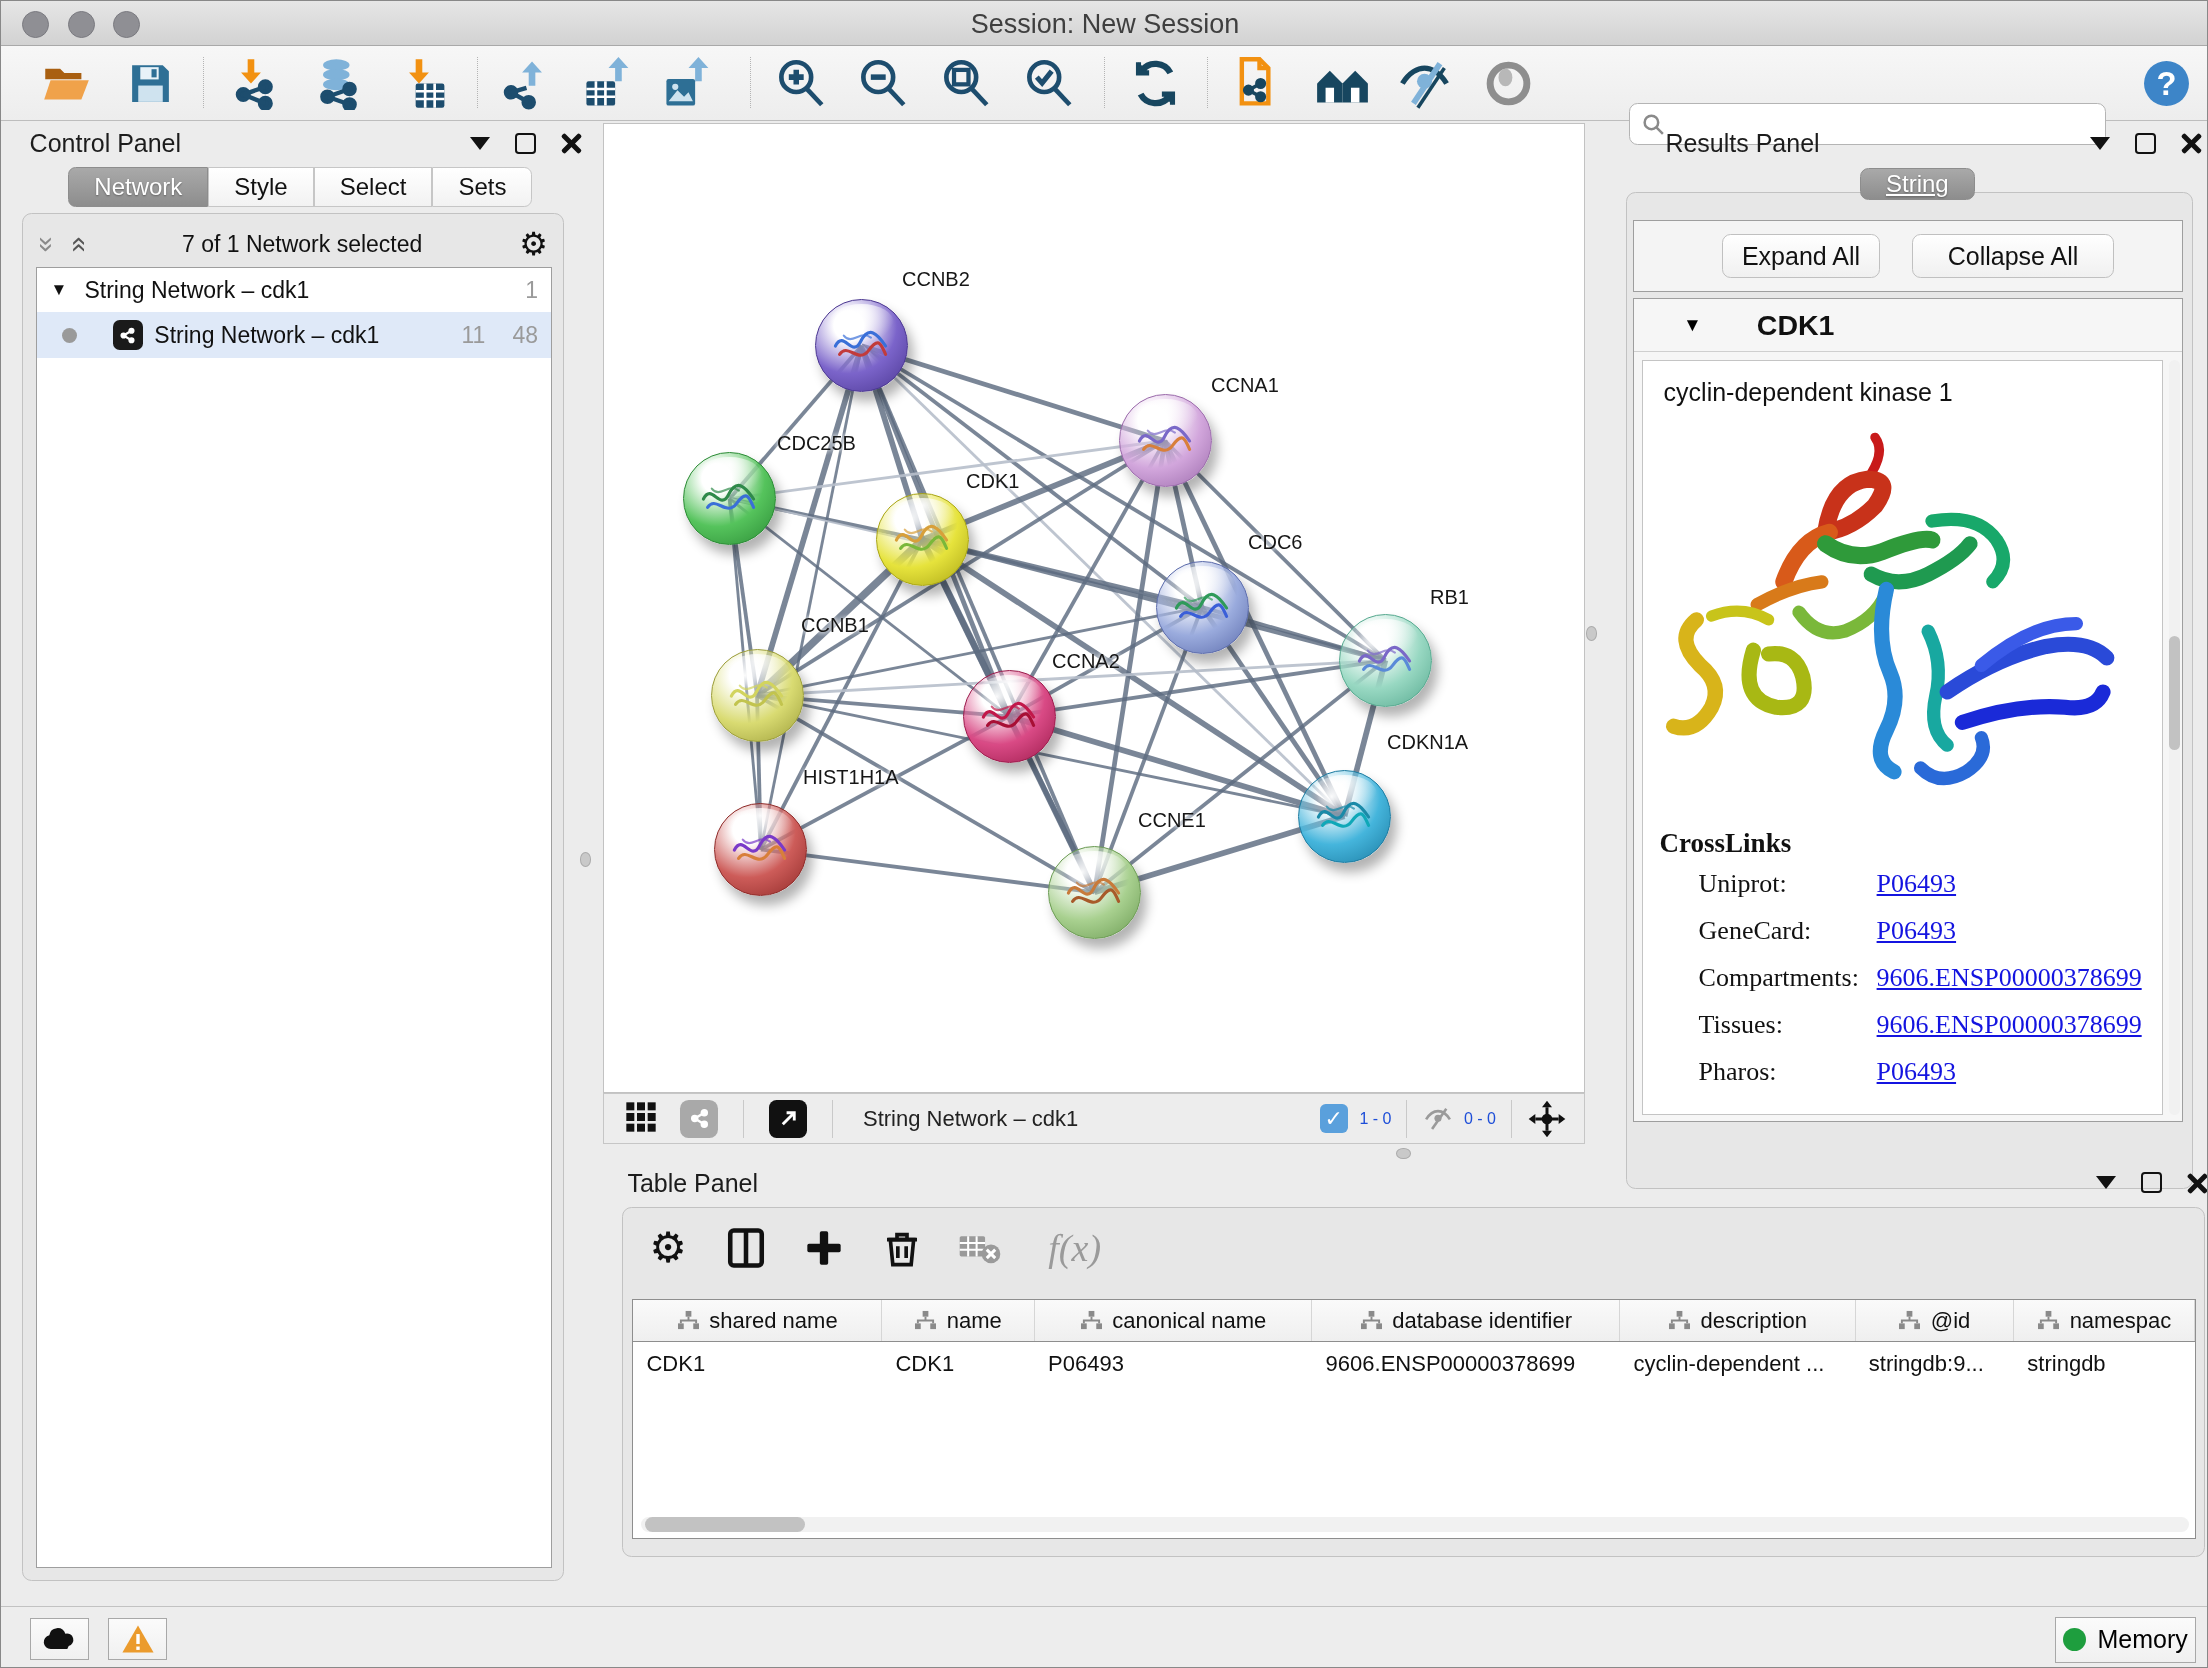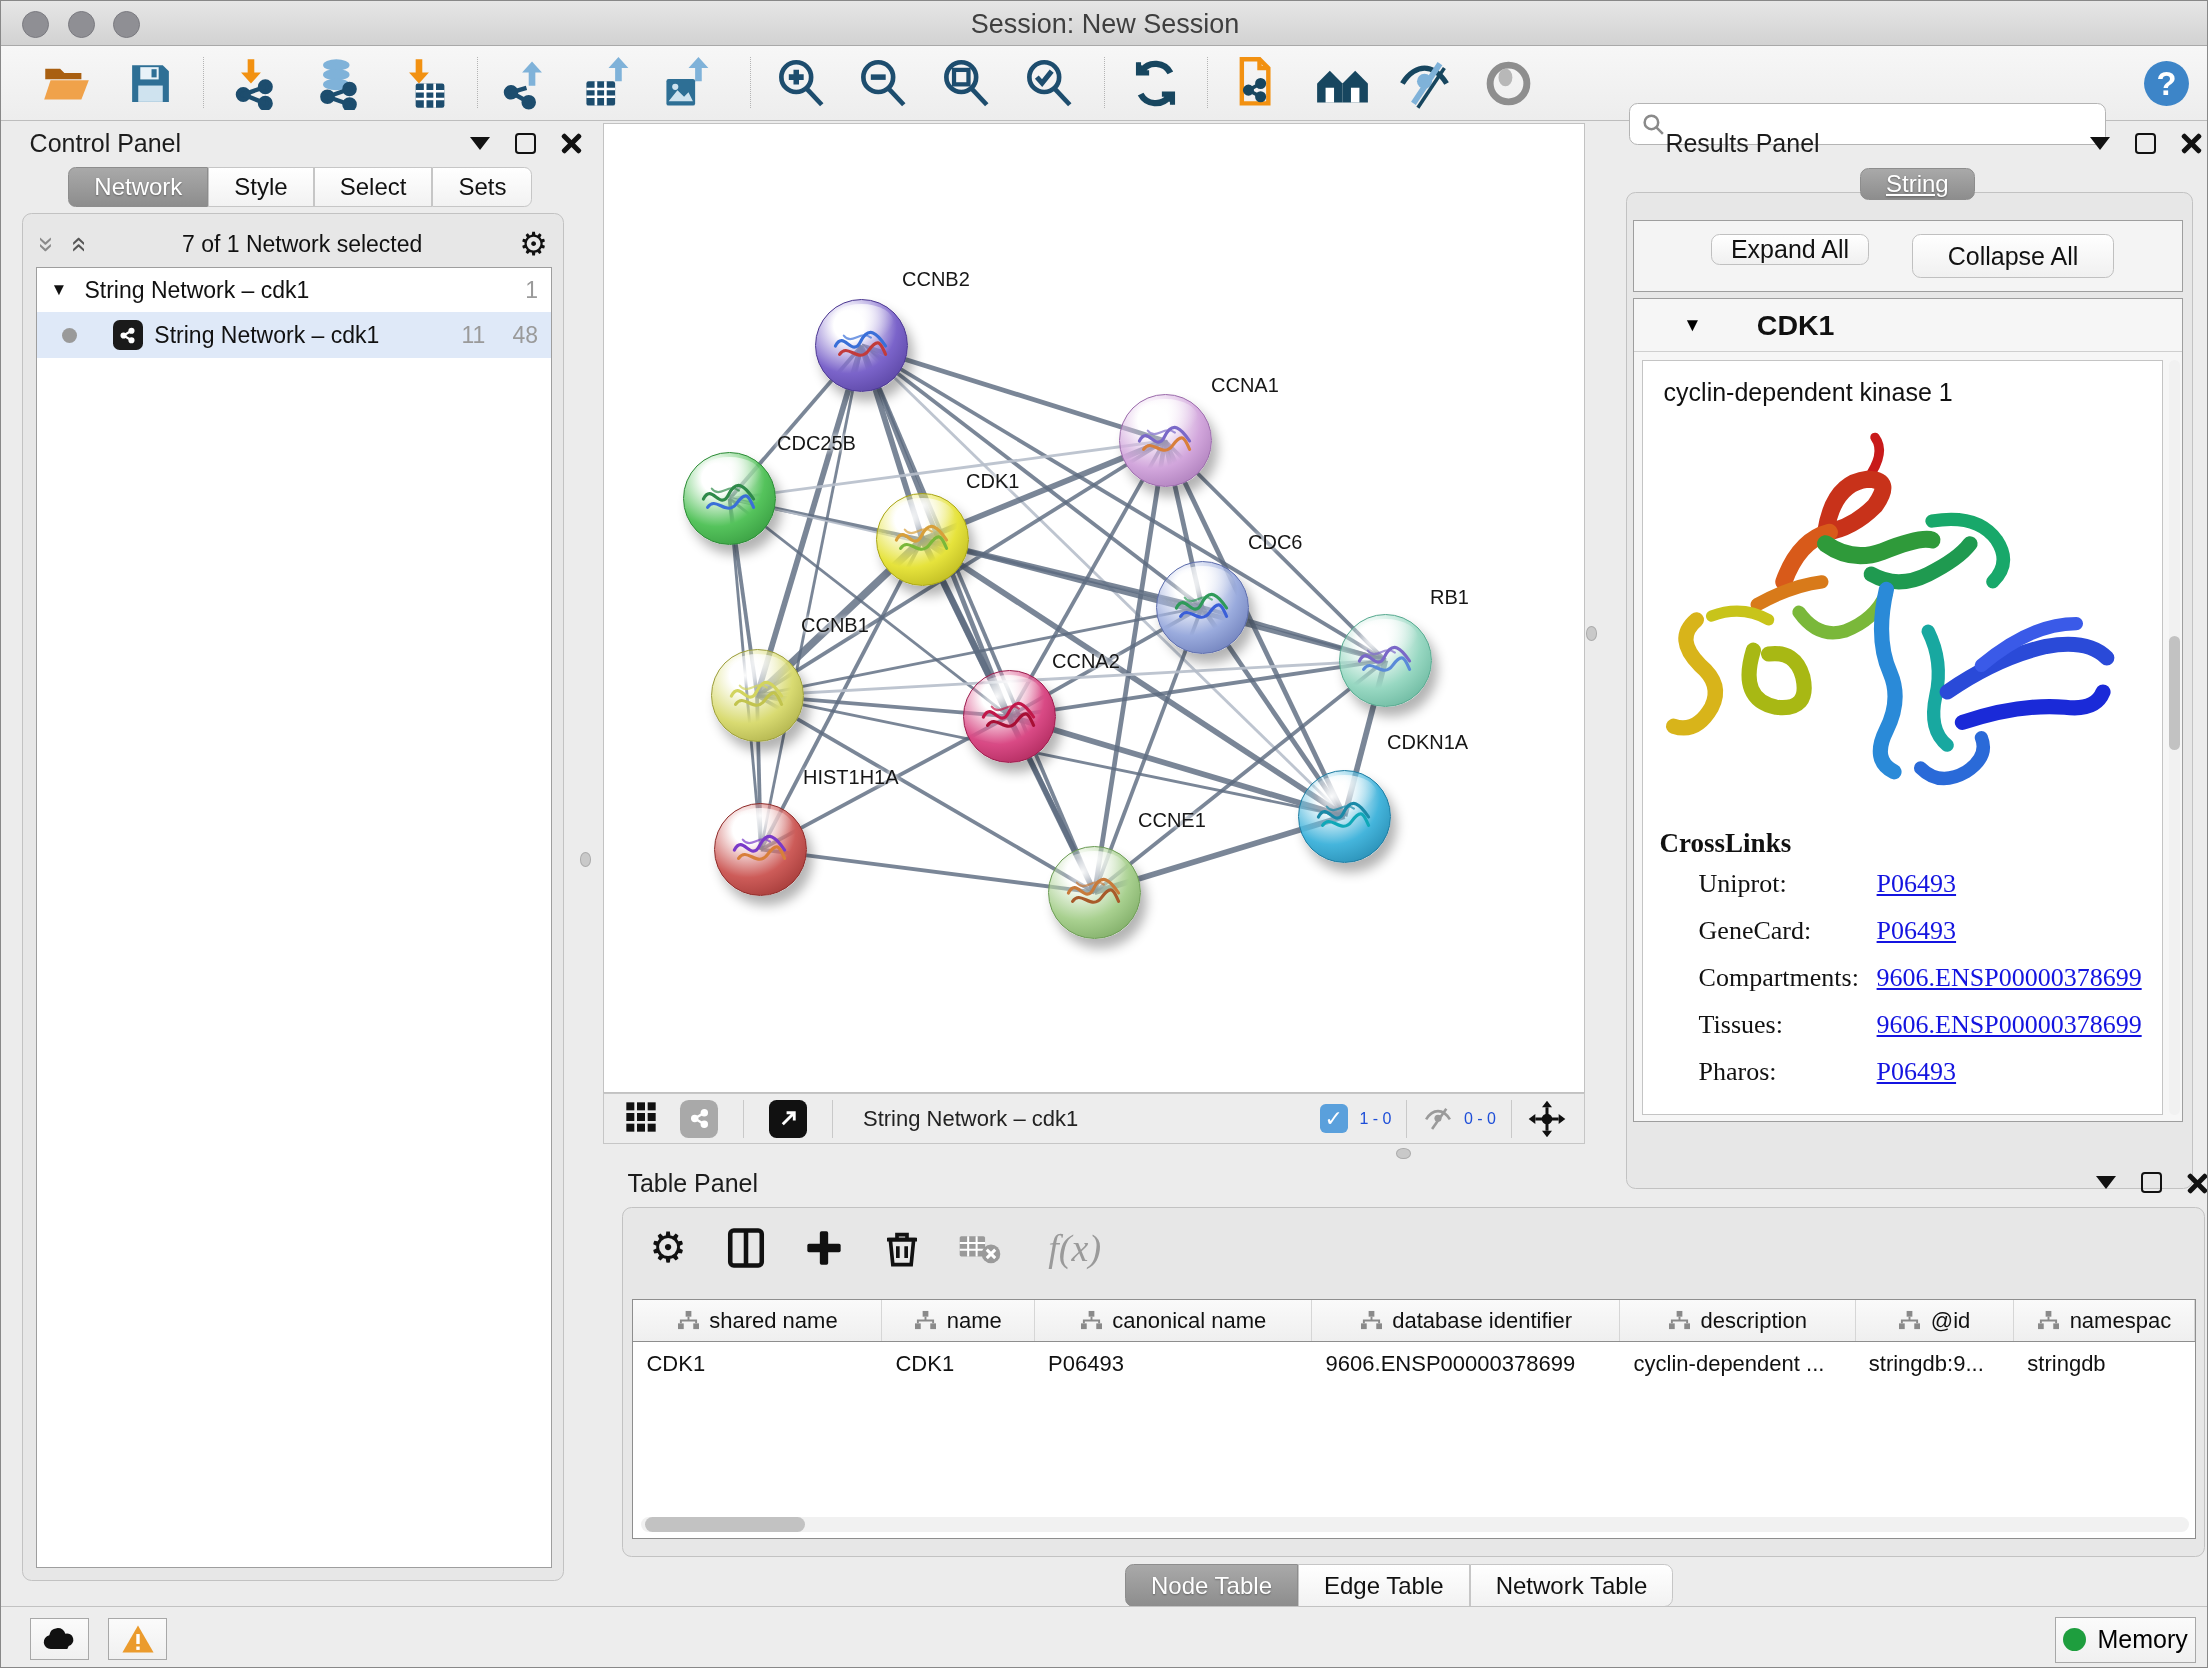--- a/index.html
+++ b/index.html
@@ -530,21 +530,21 @@
   <div class="abs" style="left:1617px; top:124px; width:582px; height:1457px;">
     <div class="abs panel-title" style="left:11.4px; top:3.8px;margin-left:36px;">Results Panel</div>
     <div class="abs panel-ctrls" style="left:472px; top:7.6px;">
       <div class="tri"></div>
       <div class="sqico"></div>
       <div class="xico"></div>
     </div>
     <div class="abs graybox" style="left:7.6px; top:67px; width:567px; height:997px;"></div>
     <div class="abs tab sel" style="left:242px; top:43px; border-radius:8.6px; height:32px;text-decoration:underline;">String</div>
     <div class="abs whitebox" style="left:15px; top:95px; width:550px; height:72px; background:#f4f4f4;">
-      <div class="abs rp-btn" style="left:77px; top:13.3px; width:158px; height:31px;">Expand All</div>
+      <div class="abs rp-btn" style="left:88px; top:13.3px; width:158px; height:44px;">Expand All</div>
       <div class="abs rp-btn" style="left:278px; top:13.3px; width:202px; height:44px;">Collapse All</div>
     </div>
     <div class="abs whitebox" style="left:15px; top:173px; width:550px; height:824px; background:#f6f6f6;">
       <div style="height:53px; display:flex; align-items:center; border-bottom:1px solid #cfcfcf;">
         <span style="margin-left:49px; font-size:19px;">▼</span>
         <span style="margin-left:55px; font-size:28.5px; font-weight:bold; color:#111;">CDK1</span>
       </div>
       <div class="abs whitebox" style="left:7.6px; top:61px; width:521px; height:755px; border-color:#c4c4c4; background:#fff;">
         <div style="padding:17px 0 0 21px; font-size:25px; color:#111;">cyclin-dependent kinase 1</div>
         <svg width="521" height="418" viewBox="0 0 274 220">
@@ -716,25 +716,20 @@
               <div class="tcell" style="width: 239px;">cyclin-dependent ...</div>
               <div class="tcell" style="width: 161px;">stringdb:9...</div>
               <div class="tcell" style="width: 184px;">stringdb</div>
             </div>
           </div>
         <div class="abs scroll-track" style="left:7.6px; bottom:5.7px; width:1548px; height:15px;">
           <div class="scroll-thumb" style="position:absolute; left:3.8px; width:160px; height:15px;"></div>
         </div>
       </div>
     </div>
-    <div class="abs" style="left:509px; top:405px; display:flex;">
-      <div class="tab sel" style="border-radius:8.6px 0 0 8.6px; height:43px;">Node Table</div>
-      <div class="tab" style="height:43px;">Edge Table</div>
-      <div class="tab" style="border-radius:0 8.6px 8.6px 0; height:43px;">Network Table</div>
-    </div>
   </div>
 
   <div class="abs statusbar">
     <div class="abs status-btn" style="left:28.5px; top:11.4px; width:59px; height:42px;">
       <svg width="36" height="28.5" viewBox="0 0 26 18" fill="#111">
           <path d="M7 16a5 5 0 0 1-1-9.9A6 6 0 0 1 17.6 5 4.5 4.5 0 0 1 20 13.8L19 16z"></path>
         </svg>
     </div>
     <div class="abs status-btn" style="left:107px; top:11.4px; width:59px; height:42px;">
       <svg width="34" height="30" viewBox="0 0 24 21">

